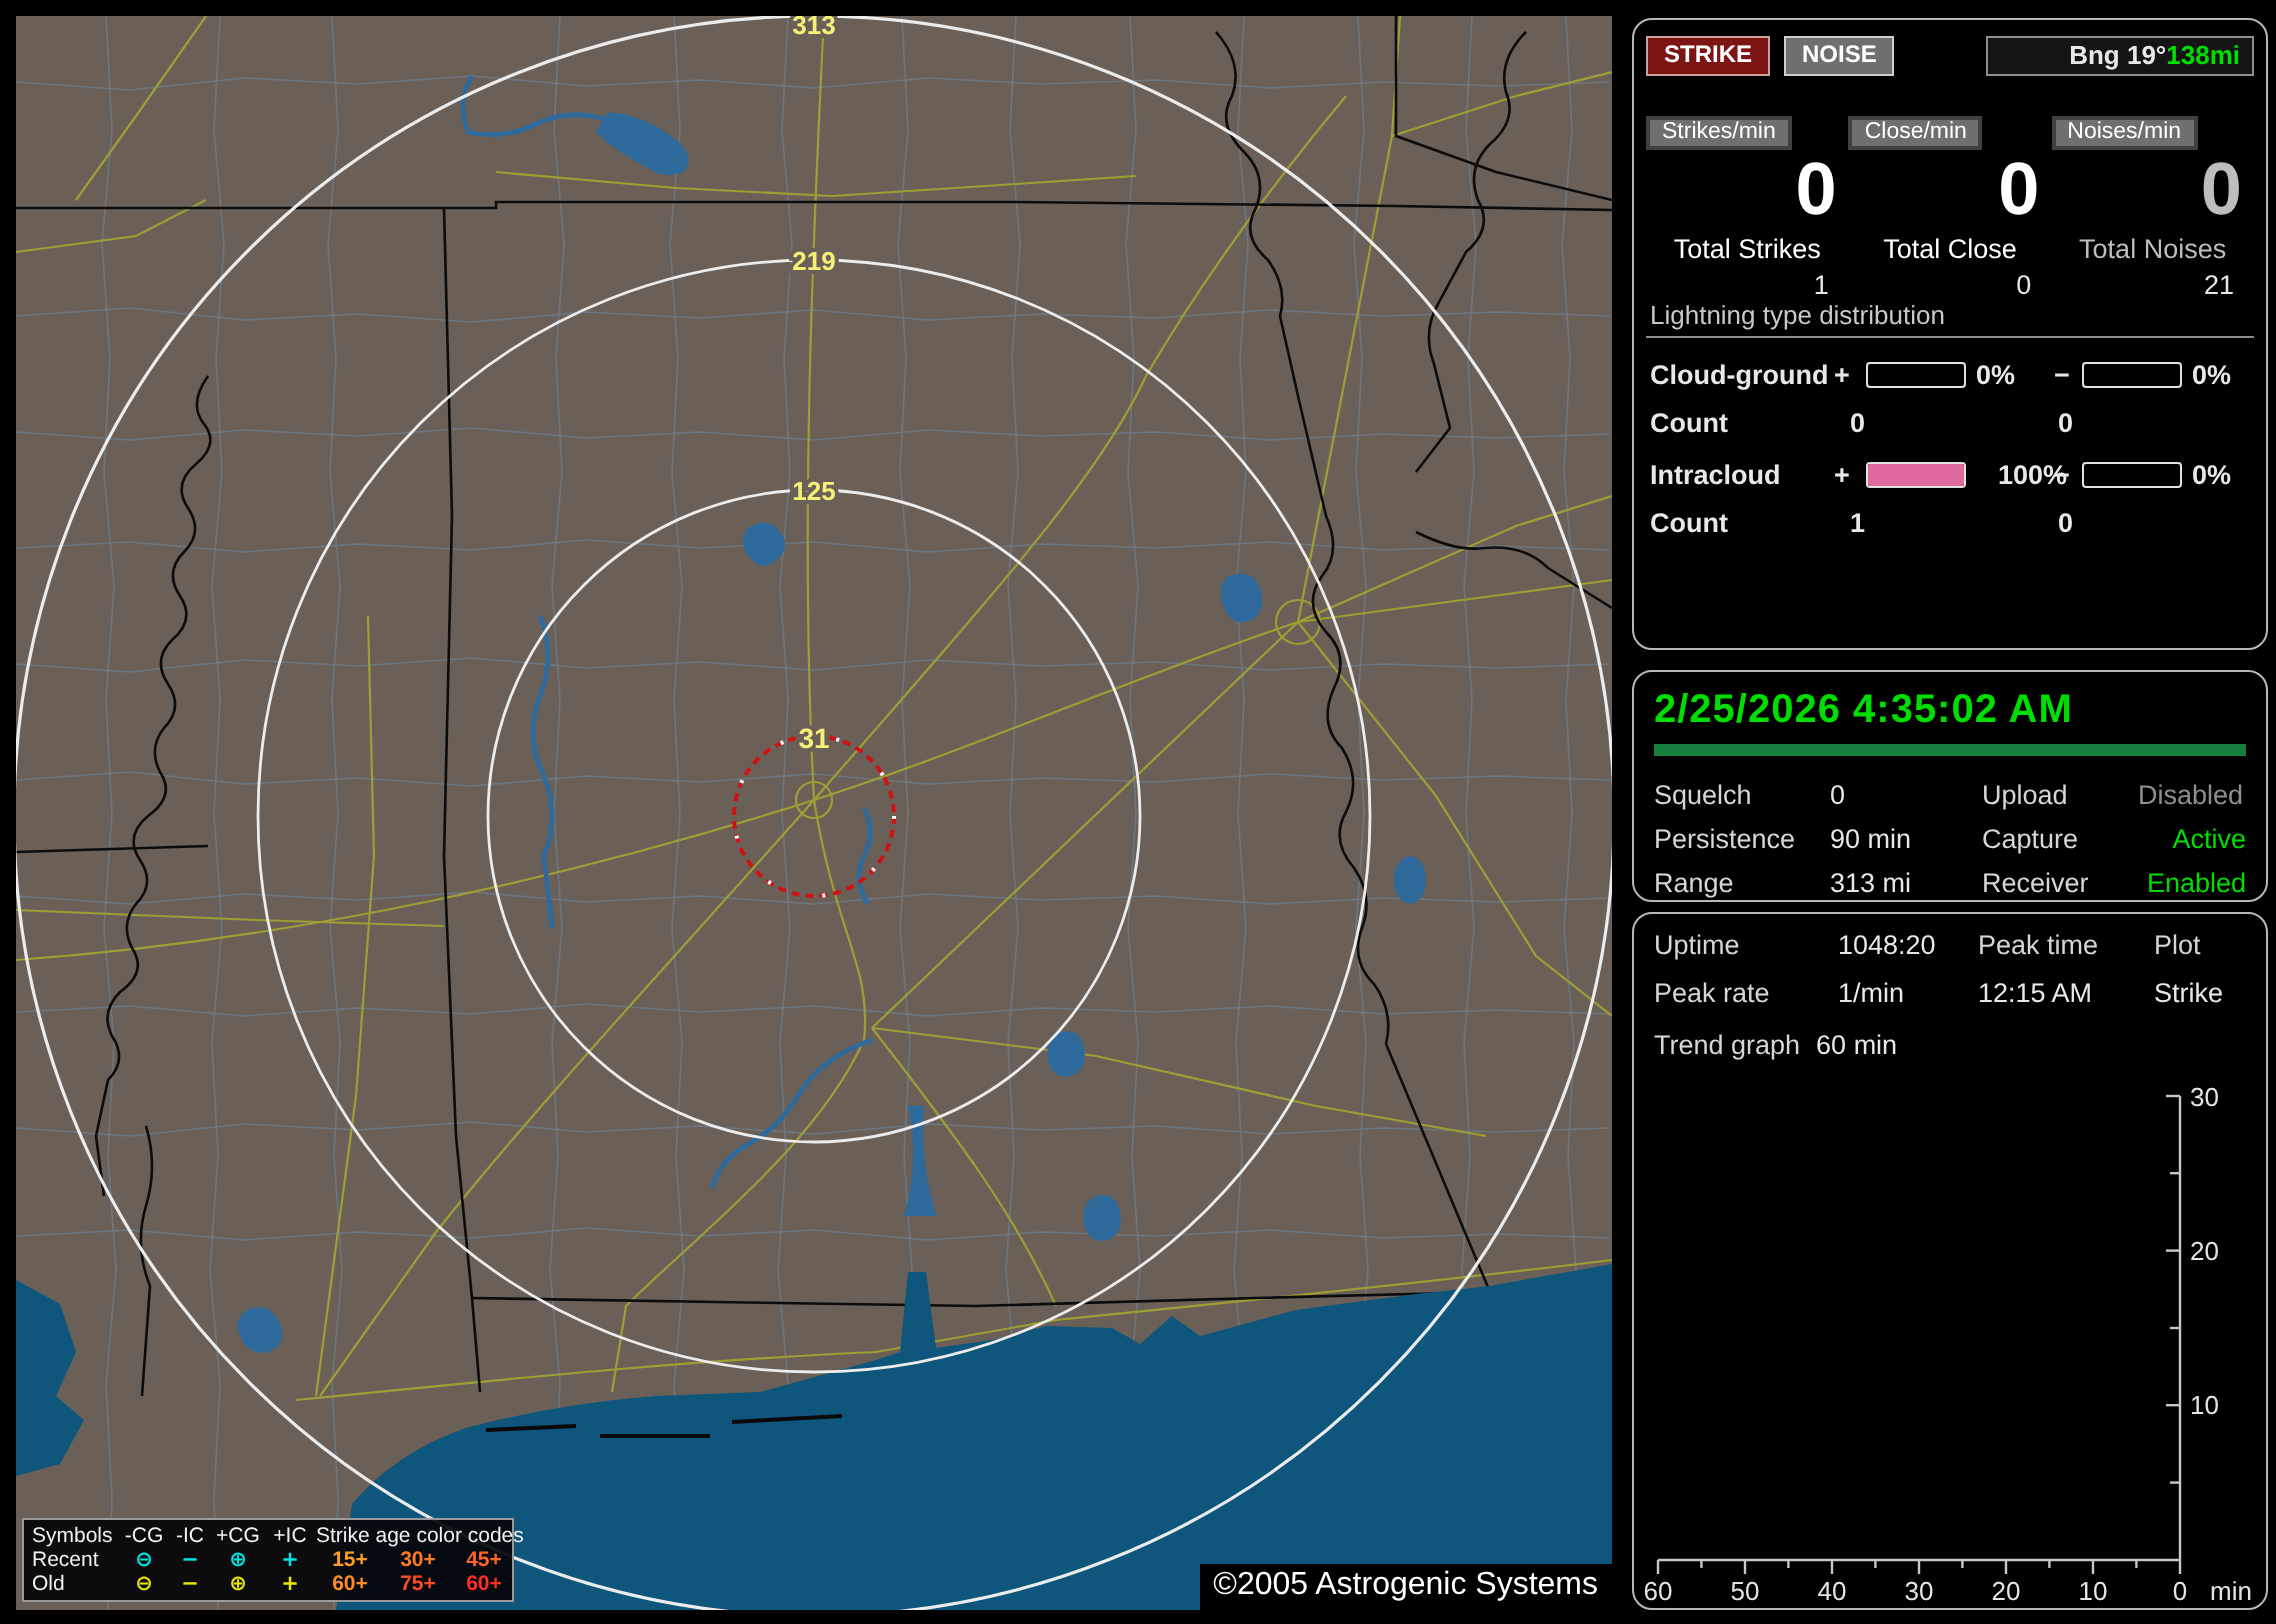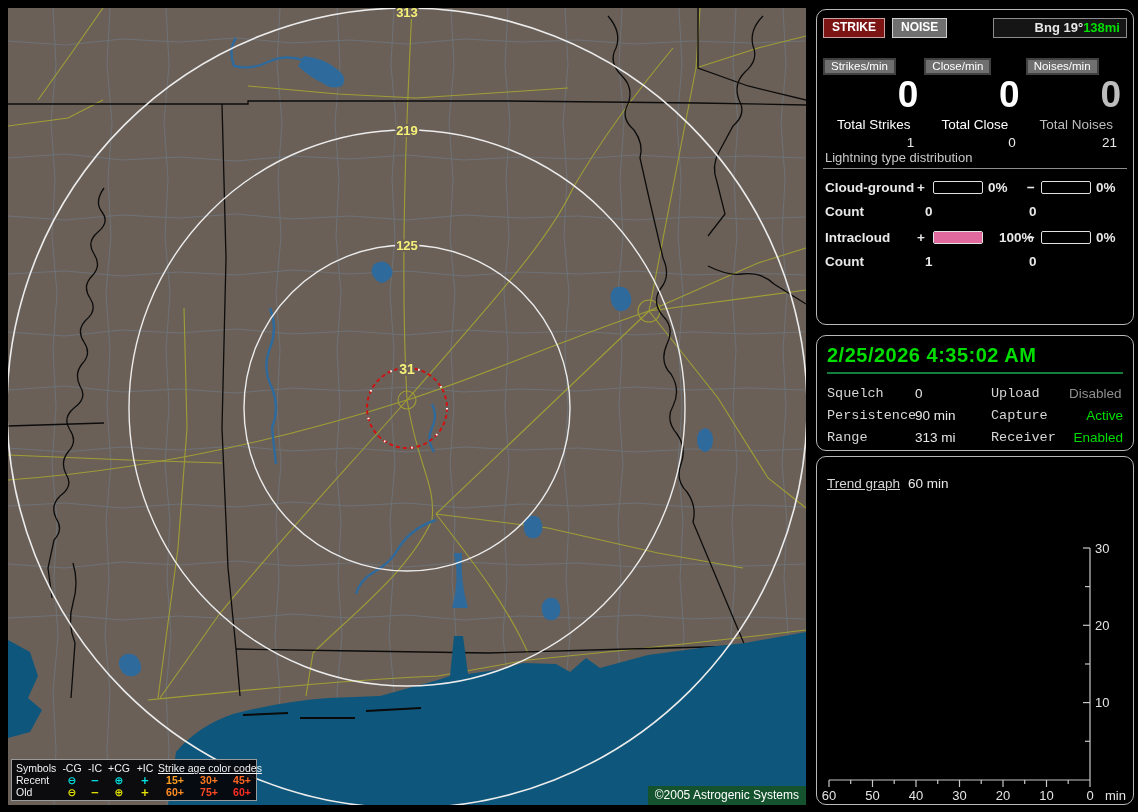--- a/index.html
+++ b/index.html
@@ -6,31 +6,31 @@
   body{width:1138px;height:812px;position:relative;overflow:hidden;
        font-family:"Liberation Sans","DejaVu Sans",sans-serif;color:#e8e8e8;
        -webkit-font-smoothing:antialiased;}
 
   
   .map-area{position:absolute;left:8px;top:8px;width:798px;height:797px;background:#6b6058;overflow:hidden;}
   .map-area svg{position:absolute;left:0;top:0;}
   .ringlabel{font:bold 13px "Liberation Sans",sans-serif;fill:#f5f077;stroke:#6b6058;stroke-width:4px;paint-order:stroke;text-anchor:middle;}
   .ringlabel.inner{font-size:14px;}
 
-  .copyright{position:absolute;right:0;bottom:0;background:#14532d;color:#fff;
-             font-size:12px;padding:2px 7px 3px 7px;}
+  .copyright{position:absolute;right:0;bottom:0;background:#000000;color:#fff;
+             font-size:16px;padding:2px 7px 3px 7px;}
 
   
   .legend{position:absolute;left:3px;top:751px;width:246px;height:42px;
           background:rgba(5,5,9,.93);border:1px solid #9a9a9a;box-sizing:border-box;
           font-size:10.5px;color:#f0f0f0;padding:2px 4px;}
   .legend-grid{display:grid;grid-template-columns:44px 24px 22px 26px 26px 34px 34px 32px;
                line-height:12px;align-items:center;}
   .legend-grid .hdr{white-space:nowrap;}
-  .legend-grid .span3{grid-column:6/9;text-align:right;white-space:nowrap;text-decoration:underline;}
+  .legend-grid .span3{grid-column:6/9;text-align:right;white-space:nowrap;}
   .glyph{font-family:"DejaVu Sans",sans-serif;font-weight:bold;text-align:center;}
   .recent{color:#00e6e6;} .old{color:#e6e600;}
   .age-c1{color:#ff9d23;} .age-c2{color:#ff7a23;} .age-c3{color:#ff6423;}
   .age-c4{color:#ff8c23;} .age-c5{color:#ff4a23;} .age-c6{color:#ff2d23;}
   .agecell{text-align:center;font-weight:bold;}
 
   
   .panel{position:absolute;left:816px;width:318px;background:#000;
          border:1px solid #b8b8b8;border-radius:10px;box-sizing:border-box;}
   #panel1{top:9px;height:316px;padding:8px 6px;}
@@ -59,31 +59,31 @@
   .dist-title{margin-top:0;color:#c9c9c9;font-size:13px;
               border-bottom:1px solid #8d8d8d;padding:0 0 3px 2px;}
   .dist-row{display:grid;grid-template-columns:92px 16px 50px 44px 14px 50px auto;
             align-items:center;margin-top:11px;font-weight:bold;font-size:13.5px;padding-left:2px;}
   .bar{height:11px;border:1px solid #e2e2e2;border-radius:2px;background:#000;overflow:hidden;}
   .bar .fill{height:100%;background:var(--intracloud_pink,#e06a9e);}
   .count-row{display:grid;grid-template-columns:100px 104px auto;font-weight:bold;
              font-size:13.5px;margin-top:9px;padding-left:2px;}
 
   .datetime{color:var(--accent_green,#00dd00);font-size:20px;font-weight:bold;
-            border-bottom:2px solid #15803d;padding-bottom:5px;letter-spacing:.5px;}
+            border-bottom:6px solid #15803d;padding-bottom:5px;letter-spacing:.5px;}
   .status-grid{display:grid;grid-template-columns:88px 76px 78px auto;
                row-gap:7px;margin-top:12px;font-size:13.5px;}
-  .status-grid .k{color:#d6d6d6;font-family:Liberation Mono, monospace;}
+  .status-grid .k{color:#d6d6d6;}
   .v-gray{color:#8f8f8f;} .v-green{color:var(--accent_green,#00cc00);text-align:right;}
 
   .stats-grid{display:grid;grid-template-columns:92px 70px 88px auto;
               row-gap:9px;font-size:13.5px;}
   .stats-grid .k{color:#d6d6d6;}
   .trendrow{margin-top:11px;font-size:13.5px;display:flex;gap:8px;}
-  .trendrow .k{color:#d6d6d6;text-decoration:underline;}
+  .trendrow .k{color:#d6d6d6;}
 
   .graph-svg{position:absolute;left:0;top:82px;width:318px;height:266px;}
   .graph-svg text{font:13px "Liberation Sans",sans-serif;fill:#e4e4e4;}
 </style>
 </head>
 <body>
 
 <div class="map-area">
   <svg width="798" height="797" viewBox="0 0 798 797">
     <rect x="0" y="0" width="798" height="797" fill="#6b6058"></rect>
@@ -309,20 +309,31 @@
     <div class="v-green">Active</div>
 
     <div class="k">Range</div>
     <div>313 mi</div>
     <div class="k">Receiver</div>
     <div class="v-green">Enabled</div>
   </div>
 </div>
 
 <div class="panel" id="panel3">
+  <div class="stats-grid">
+    <div class="k">Uptime</div>
+    <div>1048:20</div>
+    <div class="k">Peak time</div>
+    <div class="k">Plot</div>
+
+    <div class="k">Peak rate</div>
+    <div>1/min</div>
+    <div>12:15 AM</div>
+    <div>Strike</div>
+  </div>
   <div class="trendrow">
     <span class="k">Trend graph</span>
     <span>60 min</span>
   </div>
 
   <svg class="graph-svg" viewBox="0 0 318 266">
     <g stroke="#c8c8c8" stroke-width="1.2" fill="none">
       <path d="M273,9 L273,241"></path>
       <path d="M12,241 L273,241"></path>
       <path d="M266,9 L273,9"></path>

